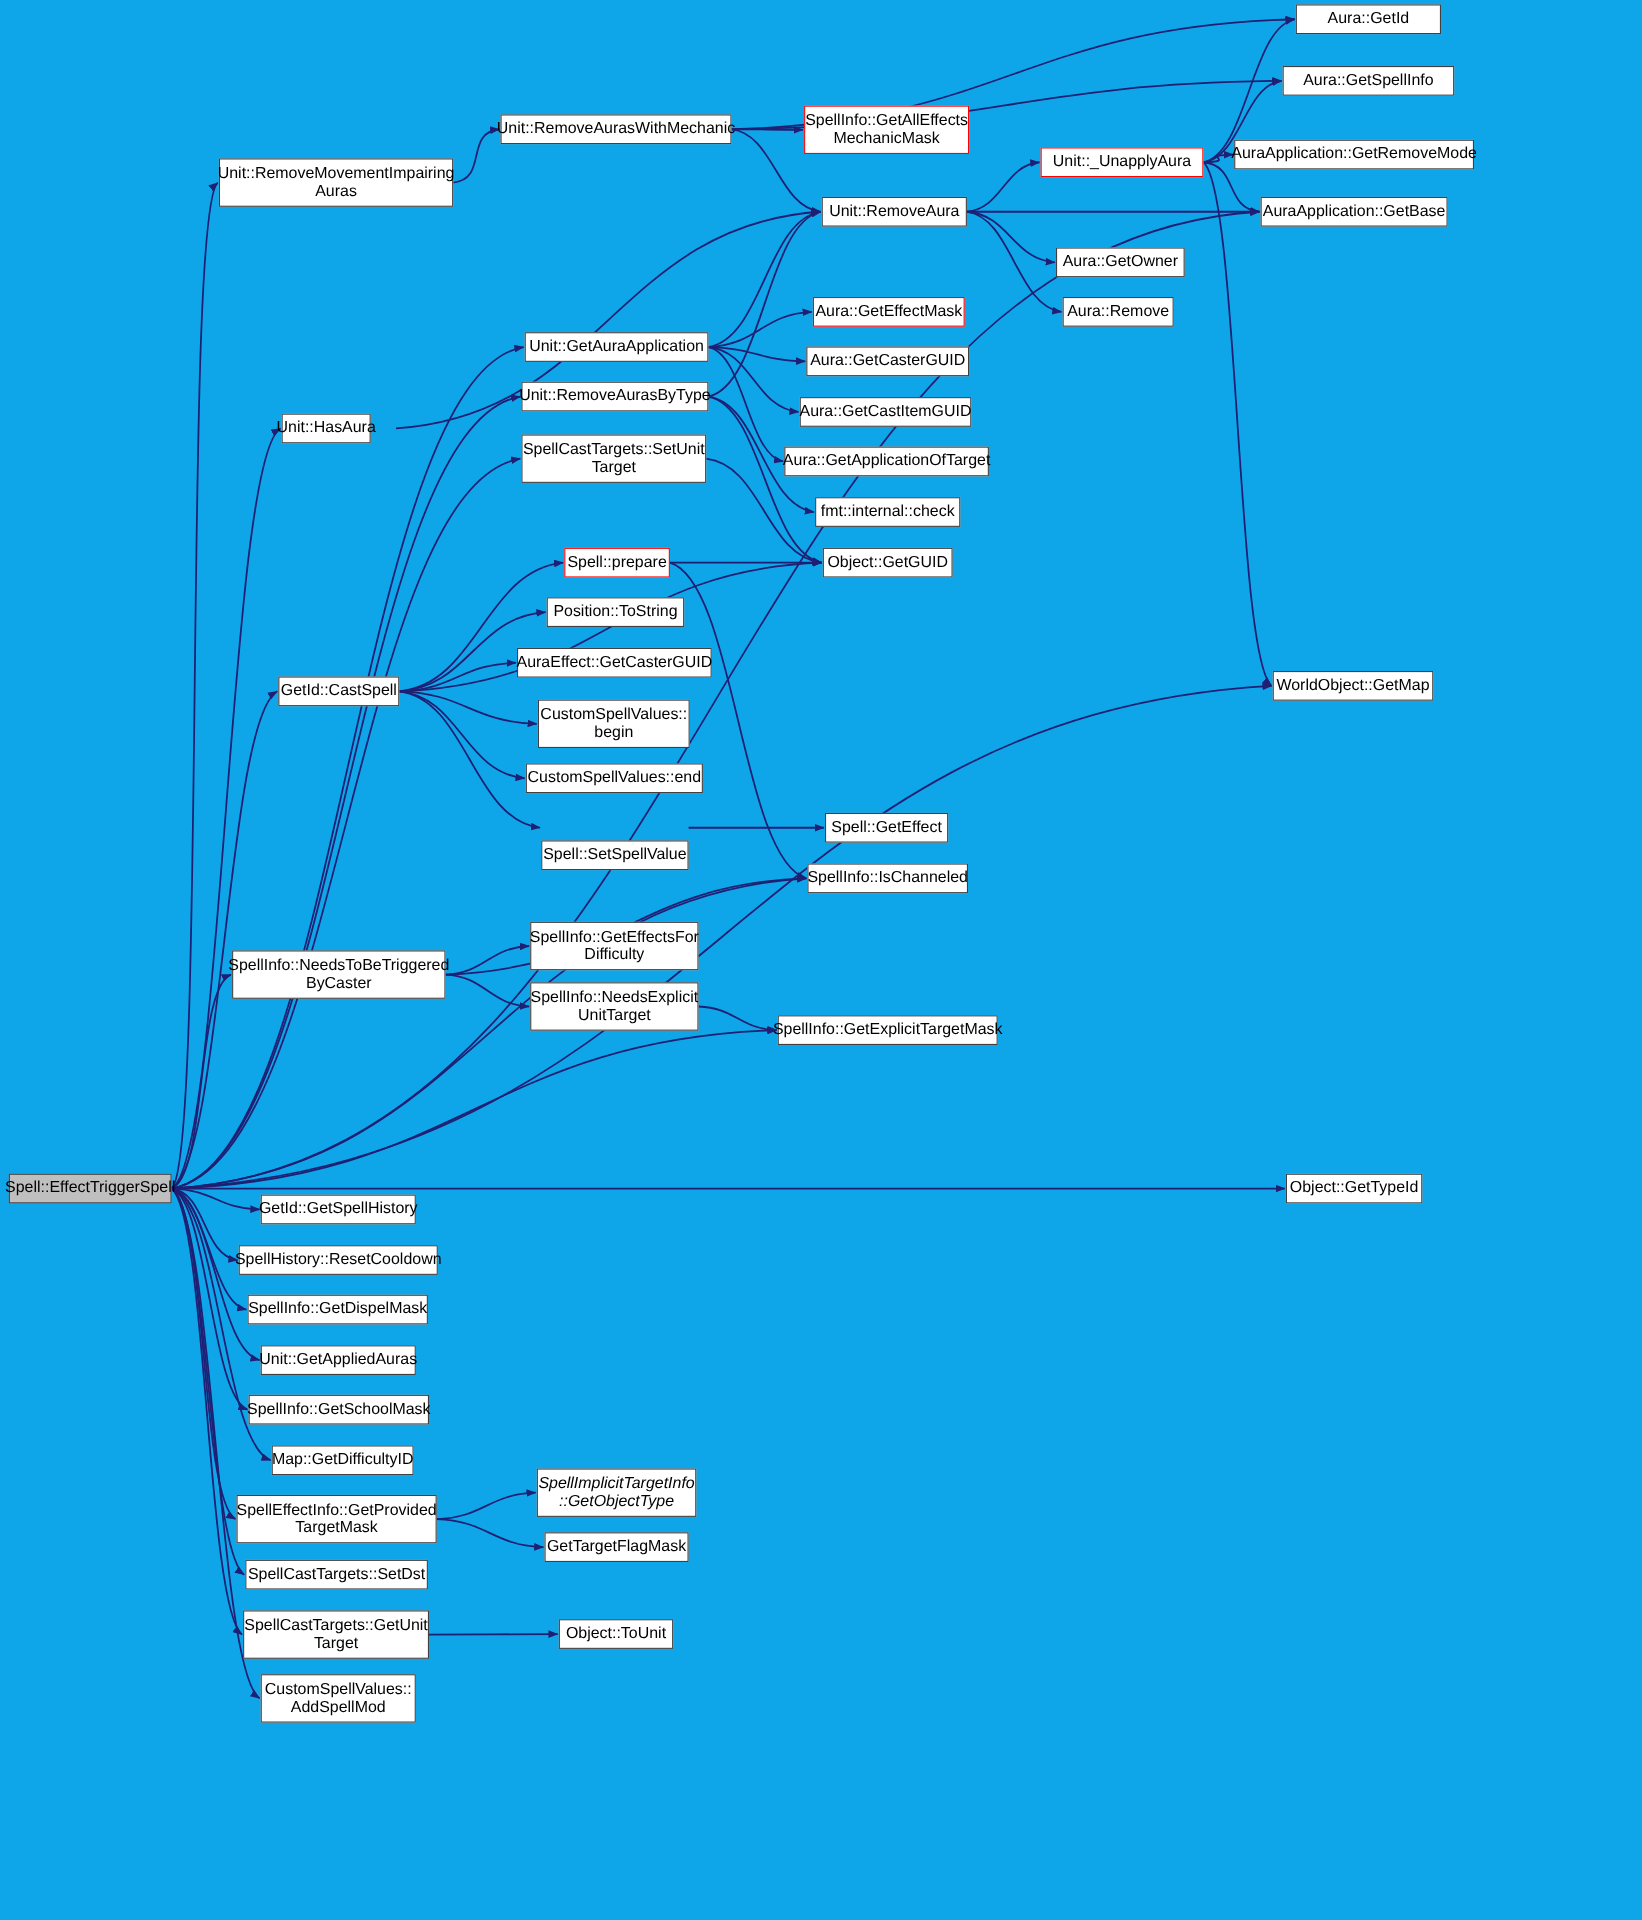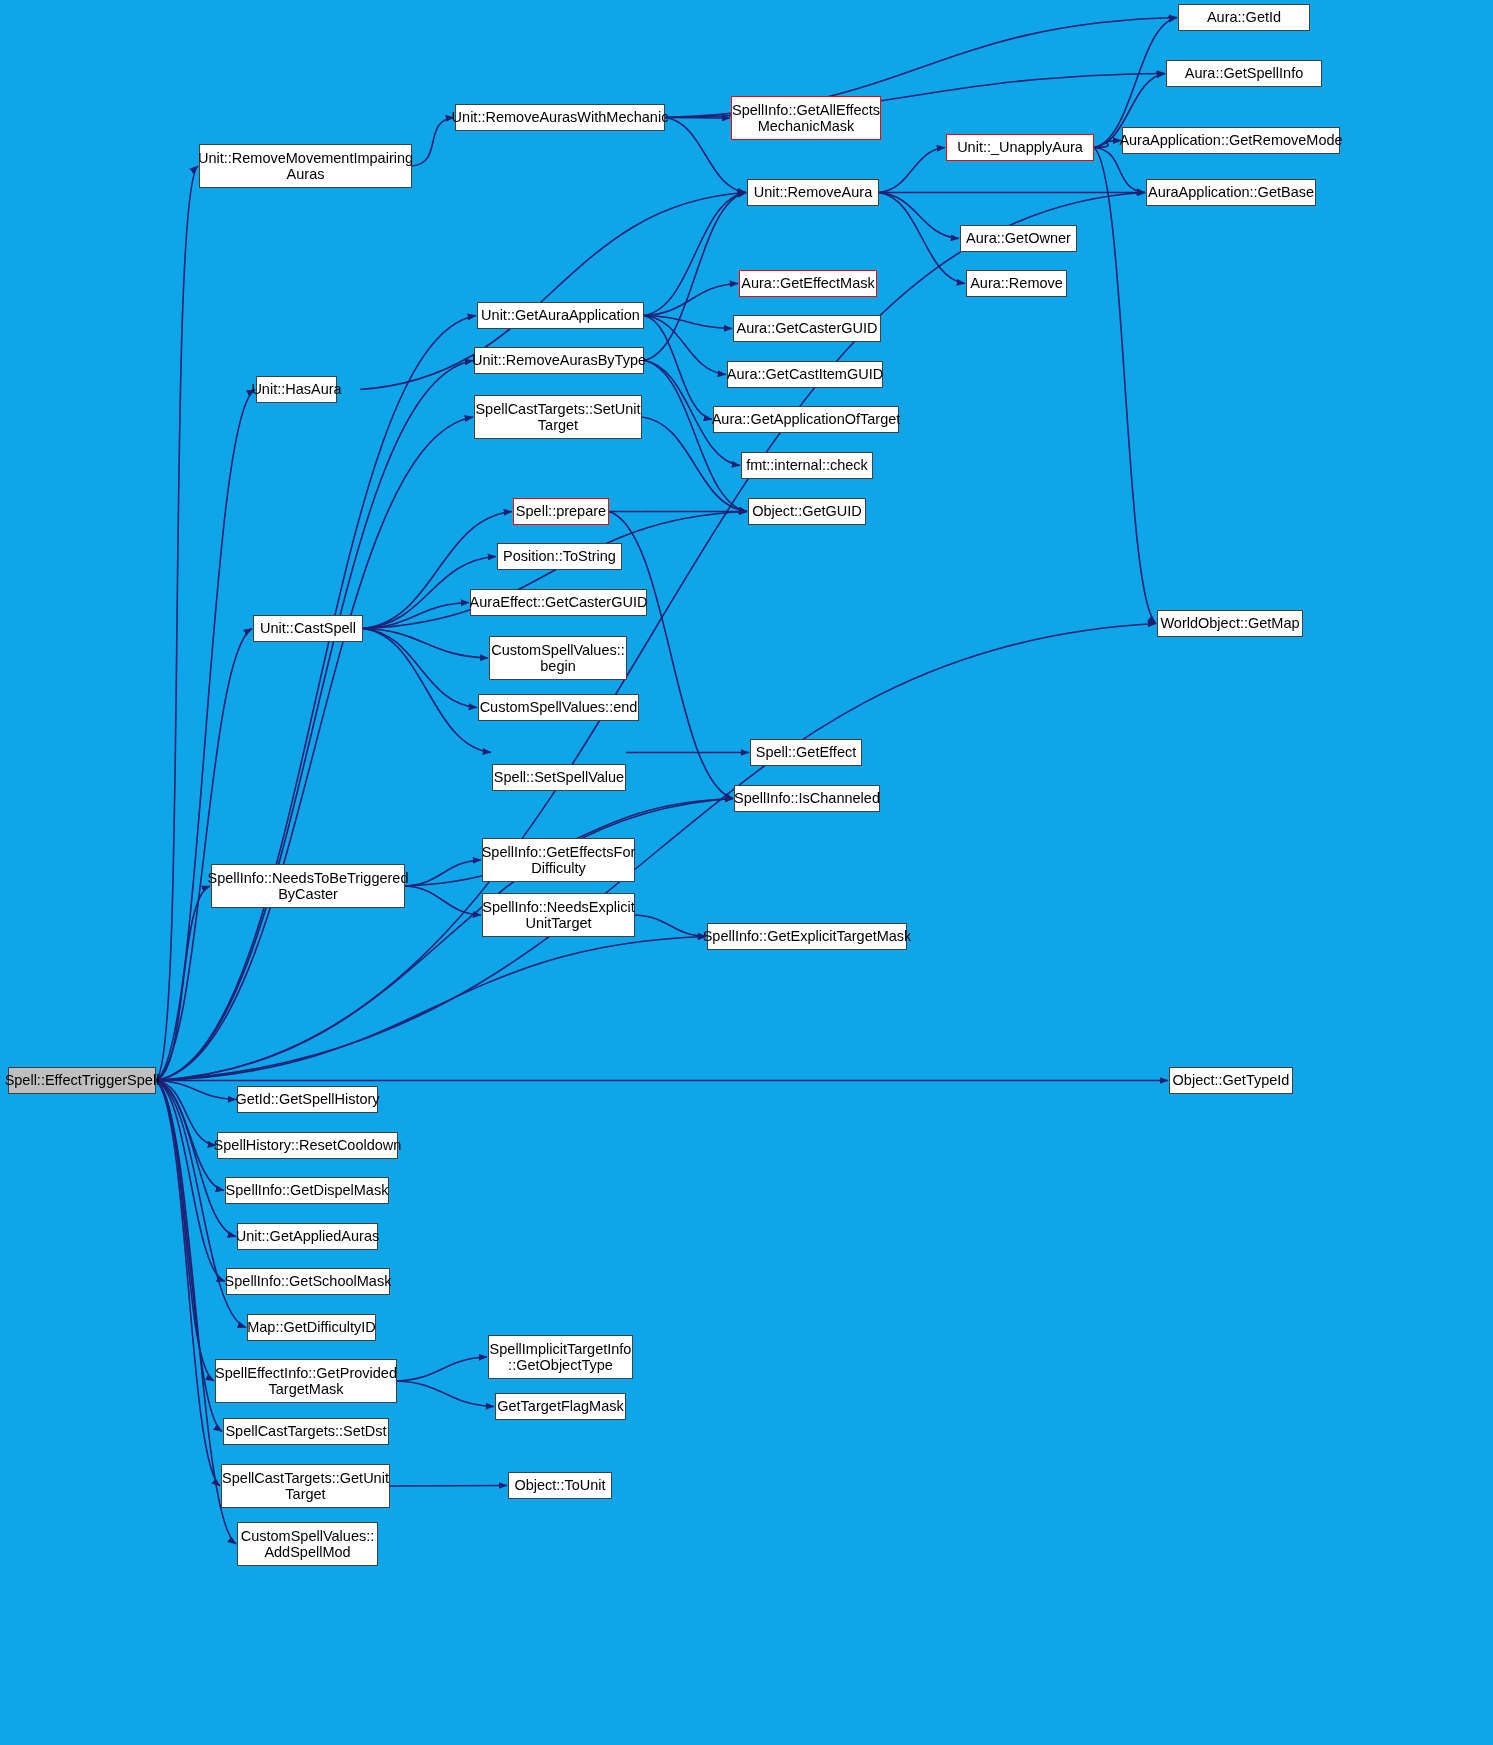--- a/index.html
+++ b/index.html
@@ -109,21 +109,21 @@
       <div class="node" style="left: 727px; top: 361px; width: 156px; height: 27px;">Aura::GetCastItemGUID</div>
       <div class="node" style="left: 256px; top: 376px; width: 81px; height: 27px;">Unit::HasAura</div>
       <div class="node" style="left: 474px; top: 395px; width: 168px; height: 44px;">SpellCastTargets::SetUnit
 Target</div>
       <div class="node" style="left: 713px; top: 406px; width: 186px; height: 27px;">Aura::GetApplicationOfTarget</div>
       <div class="node" style="left: 741px; top: 452px; width: 132px; height: 27px;">fmt::internal::check</div>
       <div class="node red" style="left: 513px; top: 498px; width: 96px; height: 27px;">Spell::prepare</div>
       <div class="node" style="left: 748px; top: 498px; width: 118px; height: 27px;">Object::GetGUID</div>
       <div class="node" style="left: 497px; top: 543px; width: 125px; height: 27px;">Position::ToString</div>
       <div class="node" style="left: 470px; top: 589px; width: 177px; height: 27px;">AuraEffect::GetCasterGUID</div>
-      <div class="node" style="left: 253px; top: 615px; width: 110px; height: 27px;">Unit::CastSpell</div>
+      <div class="node" style="left: 253px; top: 615px; width: 110px; height: 27px;">GetId::CastSpell</div>
       <div class="node" style="left: 489px; top: 636px; width: 138px; height: 44px;">CustomSpellValues::
 begin</div>
       <div class="node" style="left: 1157px; top: 610px; width: 146px; height: 27px;">WorldObject::GetMap</div>
       <div class="node" style="left: 478px; top: 694px; width: 161px; height: 27px;">CustomSpellValues::end</div>
       <div class="node" style="left: 492px; top: 764px; width: 134px; height: 27px;">Spell::SetSpellValue</div>
       <div class="node" style="left: 750px; top: 739px; width: 112px; height: 27px;">Spell::GetEffect</div>
       <div class="node" style="left: 734px; top: 785px; width: 146px; height: 27px;">SpellInfo::IsChanneled</div>
       <div class="node" style="left: 482px; top: 838px; width: 153px; height: 44px;">SpellInfo::GetEffectsFor
 Difficulty</div>
       <div class="node" style="left: 211px; top: 864px; width: 194px; height: 44px;">SpellInfo::NeedsToBeTriggered
@@ -134,21 +134,21 @@
       <div class="node" style="left: 1169px; top: 1067px; width: 124px; height: 27px;">Object::GetTypeId</div>
       <div class="node root" style="left: 8px; top: 1067px; width: 148px; height: 27px;">Spell::EffectTriggerSpell</div>
       <div class="node" style="left: 237px; top: 1086px; width: 141px; height: 27px;">GetId::GetSpellHistory</div>
       <div class="node" style="left: 217px; top: 1132px; width: 181px; height: 27px;">SpellHistory::ResetCooldown</div>
       <div class="node" style="left: 225px; top: 1177px; width: 164px; height: 27px;">SpellInfo::GetDispelMask</div>
       <div class="node" style="left: 237px; top: 1223px; width: 141px; height: 27px;">Unit::GetAppliedAuras</div>
       <div class="node" style="left: 226px; top: 1268px; width: 164px; height: 27px;">SpellInfo::GetSchoolMask</div>
       <div class="node" style="left: 247px; top: 1314px; width: 129px; height: 27px;">Map::GetDifficultyID</div>
       <div class="node" style="left: 215px; top: 1359px; width: 182px; height: 44px;">SpellEffectInfo::GetProvided
 TargetMask</div>
-      <div class="node" style="left: 488px; top: 1335px; width: 145px; height: 44px;">SpellImplicitTargetInfo
+      <div class="node" style="left: 488px; top: 1335px; width: 145px; height: 44px; font-style: italic;">SpellImplicitTargetInfo
 ::GetObjectType</div>
       <div class="node" style="left: 495px; top: 1393px; width: 131px; height: 27px;">GetTargetFlagMask</div>
       <div class="node" style="left: 223px; top: 1418px; width: 166px; height: 27px;">SpellCastTargets::SetDst</div>
       <div class="node" style="left: 221px; top: 1464px; width: 169px; height: 44px;">SpellCastTargets::GetUnit
 Target</div>
       <div class="node" style="left: 508px; top: 1472px; width: 104px; height: 27px;">Object::ToUnit</div>
       <div class="node" style="left: 237px; top: 1522px; width: 141px; height: 44px;">CustomSpellValues::
 AddSpellMod</div>
     </div>
 </div>

